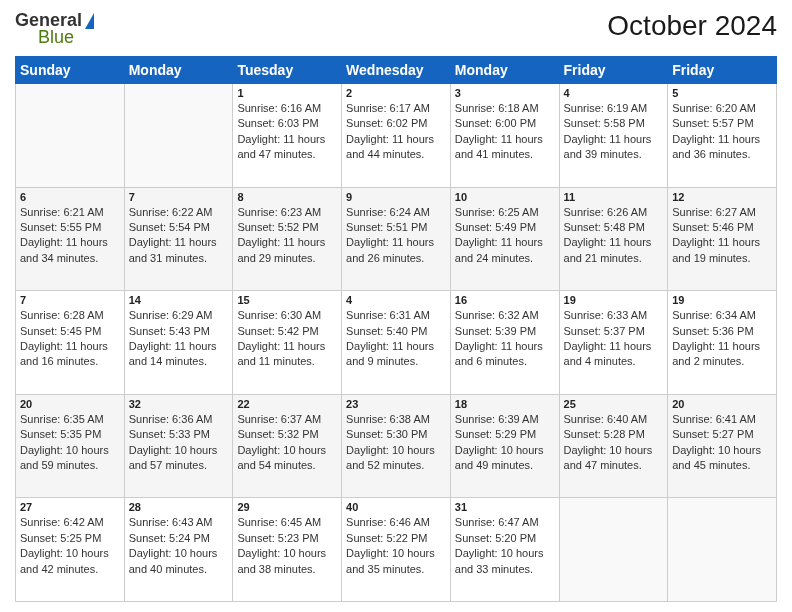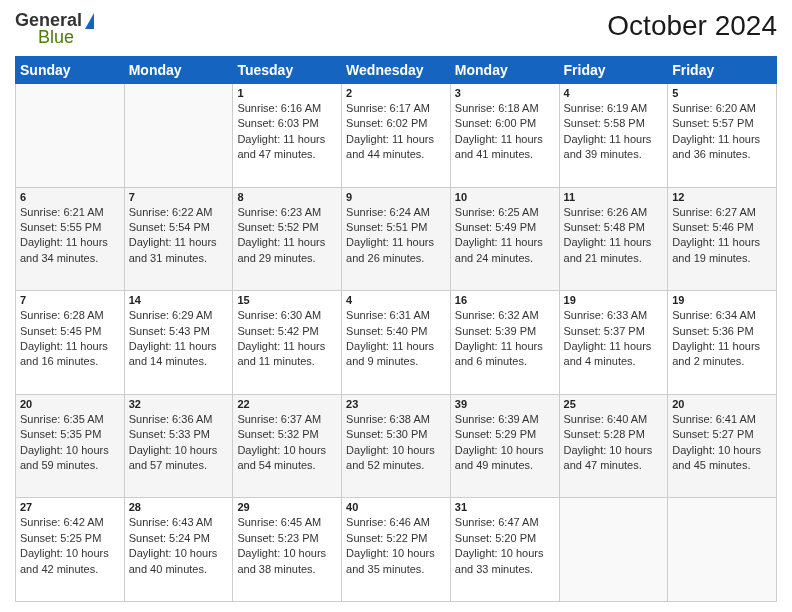--- a/index.html
+++ b/index.html
@@ -206,21 +206,21 @@
           </td>
           <td>
             <span class="day-number">22</span>
             <div class="day-info">Sunrise: 6:37 AM<br>Sunset: 5:32 PM<br>Daylight: 10 hours and 54 minutes.</div>
           </td>
           <td>
             <span class="day-number">23</span>
             <div class="day-info">Sunrise: 6:38 AM<br>Sunset: 5:30 PM<br>Daylight: 10 hours and 52 minutes.</div>
           </td>
           <td>
-            <span class="day-number">39</span>
+            <span class="day-number">18</span>
             <div class="day-info">Sunrise: 6:39 AM<br>Sunset: 5:29 PM<br>Daylight: 10 hours and 49 minutes.</div>
           </td>
           <td>
             <span class="day-number">25</span>
             <div class="day-info">Sunrise: 6:40 AM<br>Sunset: 5:28 PM<br>Daylight: 10 hours and 47 minutes.</div>
           </td>
           <td>
             <span class="day-number">20</span>
             <div class="day-info">Sunrise: 6:41 AM<br>Sunset: 5:27 PM<br>Daylight: 10 hours and 45 minutes.</div>
           </td>

